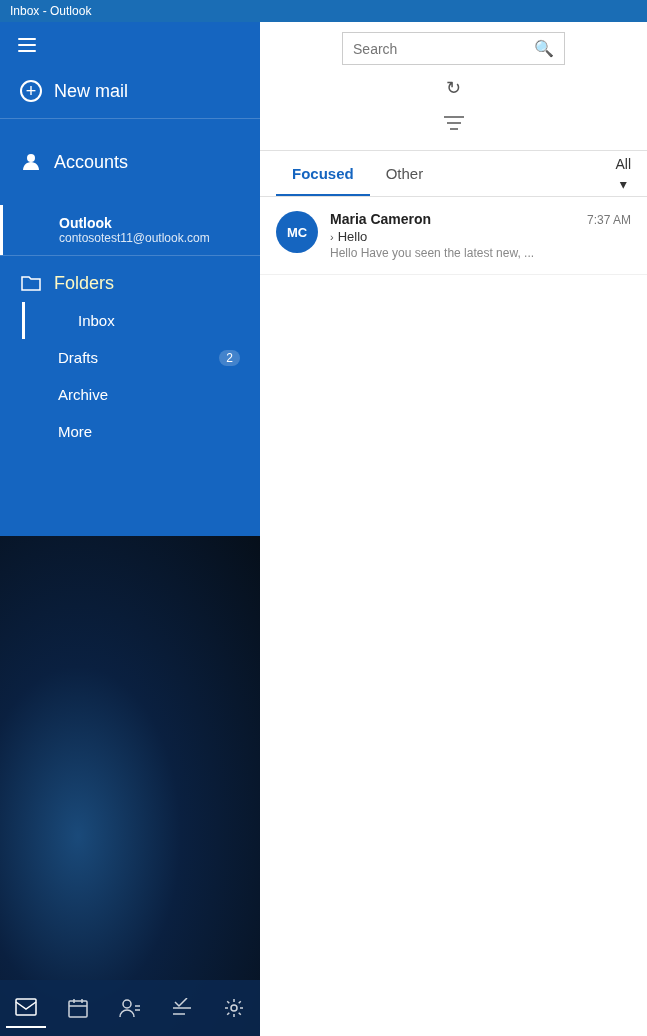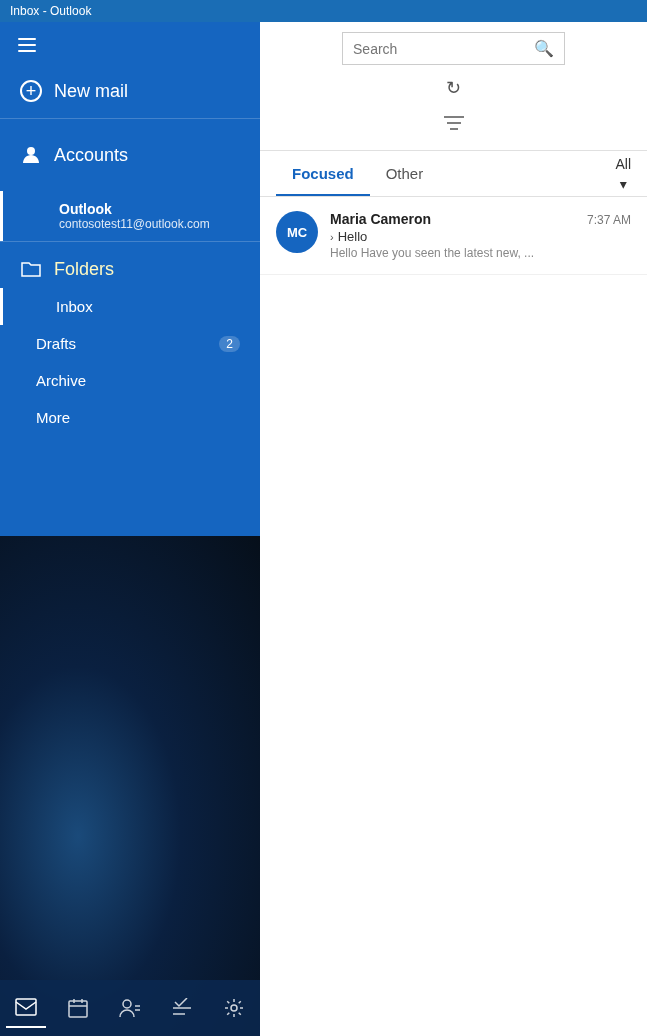--- a/index.html
+++ b/index.html
@@ -95,21 +95,21 @@
       justify-content: center;
       font-size: 18px;
       line-height: 1;
       flex-shrink: 0;
     }
 
     .accounts-btn {
       display: flex;
       align-items: center;
       gap: 12px;
-      padding: 25px 20px;
+      padding: 32px 20px;
       color: white;
       cursor: pointer;
       font-size: 18px;
       font-weight: 300;
       border-top: 1px solid rgba(255,255,255,0.2);
     }
 
     .accounts-icon {
       width: 22px;
       height: 22px;
@@ -159,20 +159,21 @@
     }
 
     .folder-item {
       padding: 10px 20px 10px 36px;
       color: white;
       font-size: 15px;
       cursor: pointer;
       display: flex;
       align-items: center;
       justify-content: space-between;
+      margin-left: 22px;
     }
 
     .folder-item.active {
       border-left: 3px solid white;
       padding-left: 53px;
     }
 
     .folder-badge {
       background: rgba(255,255,255,0.2);
       color: white;

